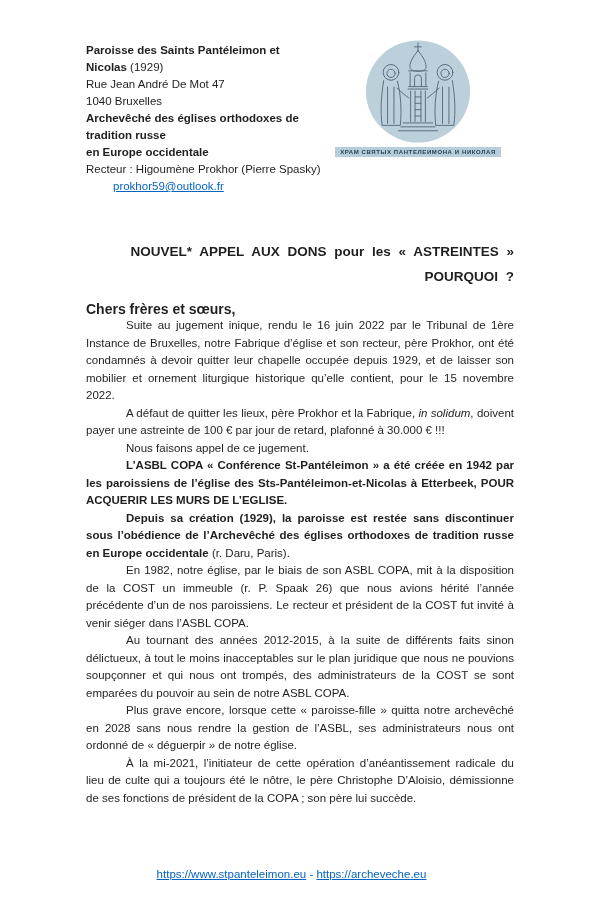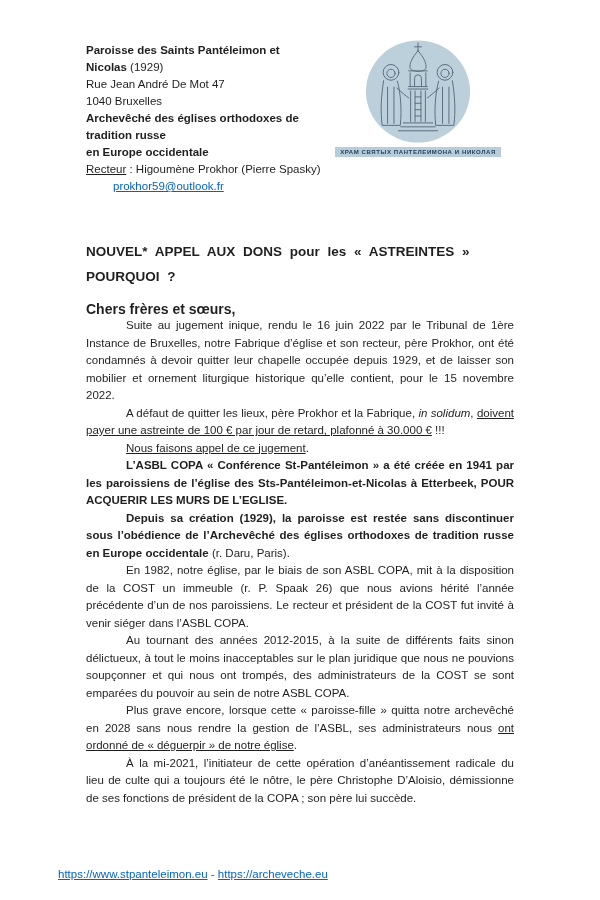--- a/index.html
+++ b/index.html
@@ -8,48 +8,48 @@
     width: 484px; height: 900px; margin: 0 auto; background: #ffffff;
     position: relative; overflow: hidden;
     font-family: "Liberation Sans", sans-serif;
     color: #1f1f1f;
     padding: 42px 28px 12px 28px;
   }
   
   .letterhead { display: flex; align-items: flex-start; }
   .lh-text { flex: 1; font-size: 11.5px; line-height: 17px; }
   .bold { font-weight: bold; }
-  .u { text-decoration: underline; }
+  .u { }
   .it { font-style: italic; }
   a.link { color: #0563C1; text-decoration: underline; cursor: pointer; }
   .lh-email { margin-left: 27px; }
   .logo-block { width: 192px; display: flex; flex-direction: column; align-items: center; margin-top: -4px; }
   .emblem { width: 108px; height: 107px; }
   .emblem-caption {
     margin-top: 2px; background: #b7cdd9; color: #24405a;
     font-size: 6px; font-weight: bold; letter-spacing: 0.6px;
     padding: 2px 5px; white-space: nowrap;
   }
   
   .doc-title {
-    margin-top: 44px; text-align: left; font-weight: bold;
+    margin-top: 44px; text-align: right; font-weight: bold;
     font-size: 13.5px; line-height: 25px; word-spacing: 4px;
   }
   
   .salutation { margin-top: 12px; font-size: 14px; font-weight: bold; }
   p.body-p {
     font-size: 11.5px; line-height: 17.5px;
     text-align: justify; text-indent: 40px;
   }
   p.no-gap { margin-top: 0; }
   p.big-gap { margin-top: 27px; }
   
   .footer {
     position: absolute; left: 0; right: 17px; bottom: 20px;
-    font-size: 11.5px;
+    text-align: center; font-size: 11.5px;
   }
   .footer .sep { color: #0563C1; }
 </style>
 </head>
 <body>
 
 <div class="page">
 
   <header class="letterhead">
     <div class="lh-text">
@@ -102,21 +102,21 @@
   </div>
 
   <div class="salutation">Chers frères et sœurs,</div>
 
   <p class="body-p">Suite au jugement inique, rendu le 16 juin 2022 par le Tribunal de 1ère Instance de Bruxelles, notre Fabrique d’église et son recteur, père Prokhor, ont été condamnés à devoir quitter leur chapelle occupée depuis 1929, et de laisser son mobilier et ornement liturgique historique qu’elle contient, pour le 15 novembre 2022.</p>
 
   <p class="body-p"><span>A défaut de quitter les lieux, père Prokhor et la Fabrique, </span><span class="it">in solidum</span><span>, </span><span class="u">doivent payer une astreinte de 100 € par jour de retard, plafonné à 30.000 €</span><span> !!!</span></p>
 
   <p class="body-p"><span class="u">Nous faisons appel de ce jugement</span><span>.</span></p>
 
-  <p class="body-p bold">L’ASBL COPA « Conférence St-Pantéleimon » a été créée en 1941 par les paroissiens de l’église des Sts-Pantéleimon-et-Nicolas à Etterbeek, POUR ACQUERIR LES MURS DE L’EGLISE.</p>
+  <p class="body-p bold">L’ASBL COPA « Conférence St-Pantéleimon » a été créée en 1942 par les paroissiens de l’église des Sts-Pantéleimon-et-Nicolas à Etterbeek, POUR ACQUERIR LES MURS DE L’EGLISE.</p>
 
   <p class="body-p no-gap"><span class="bold">Depuis sa création (1929), la paroisse est restée sans discontinuer sous l’obédience de l’Archevêché des églises orthodoxes de tradition russe en Europe occidentale </span><span>(r. Daru, Paris).</span></p>
 
 
   <p class="body-p">En 1982, notre église, par le biais de son ASBL COPA, mit à la disposition de la COST un immeuble (r. P. Spaak 26) que nous avions hérité l’année précédente d’un de nos paroissiens. Le recteur et président de la COST fut invité à venir siéger dans l’ASBL COPA.</p>
 
   <p class="body-p">Au tournant des années 2012-2015, à la suite de différents faits sinon délictueux, à tout le moins inacceptables sur le plan juridique que nous ne pouvions soupçonner et qui nous ont trompés, des administrateurs de la COST se sont emparées du pouvoir au sein de notre ASBL COPA.</p>
 
   <p class="body-p"><span>Plus grave encore, lorsque cette « paroisse-fille » quitta notre archevêché en 2028 sans nous rendre la gestion de l’ASBL, ses administrateurs nous </span><span class="u">ont ordonné de « déguerpir » de notre église</span><span>.</span></p>
 

